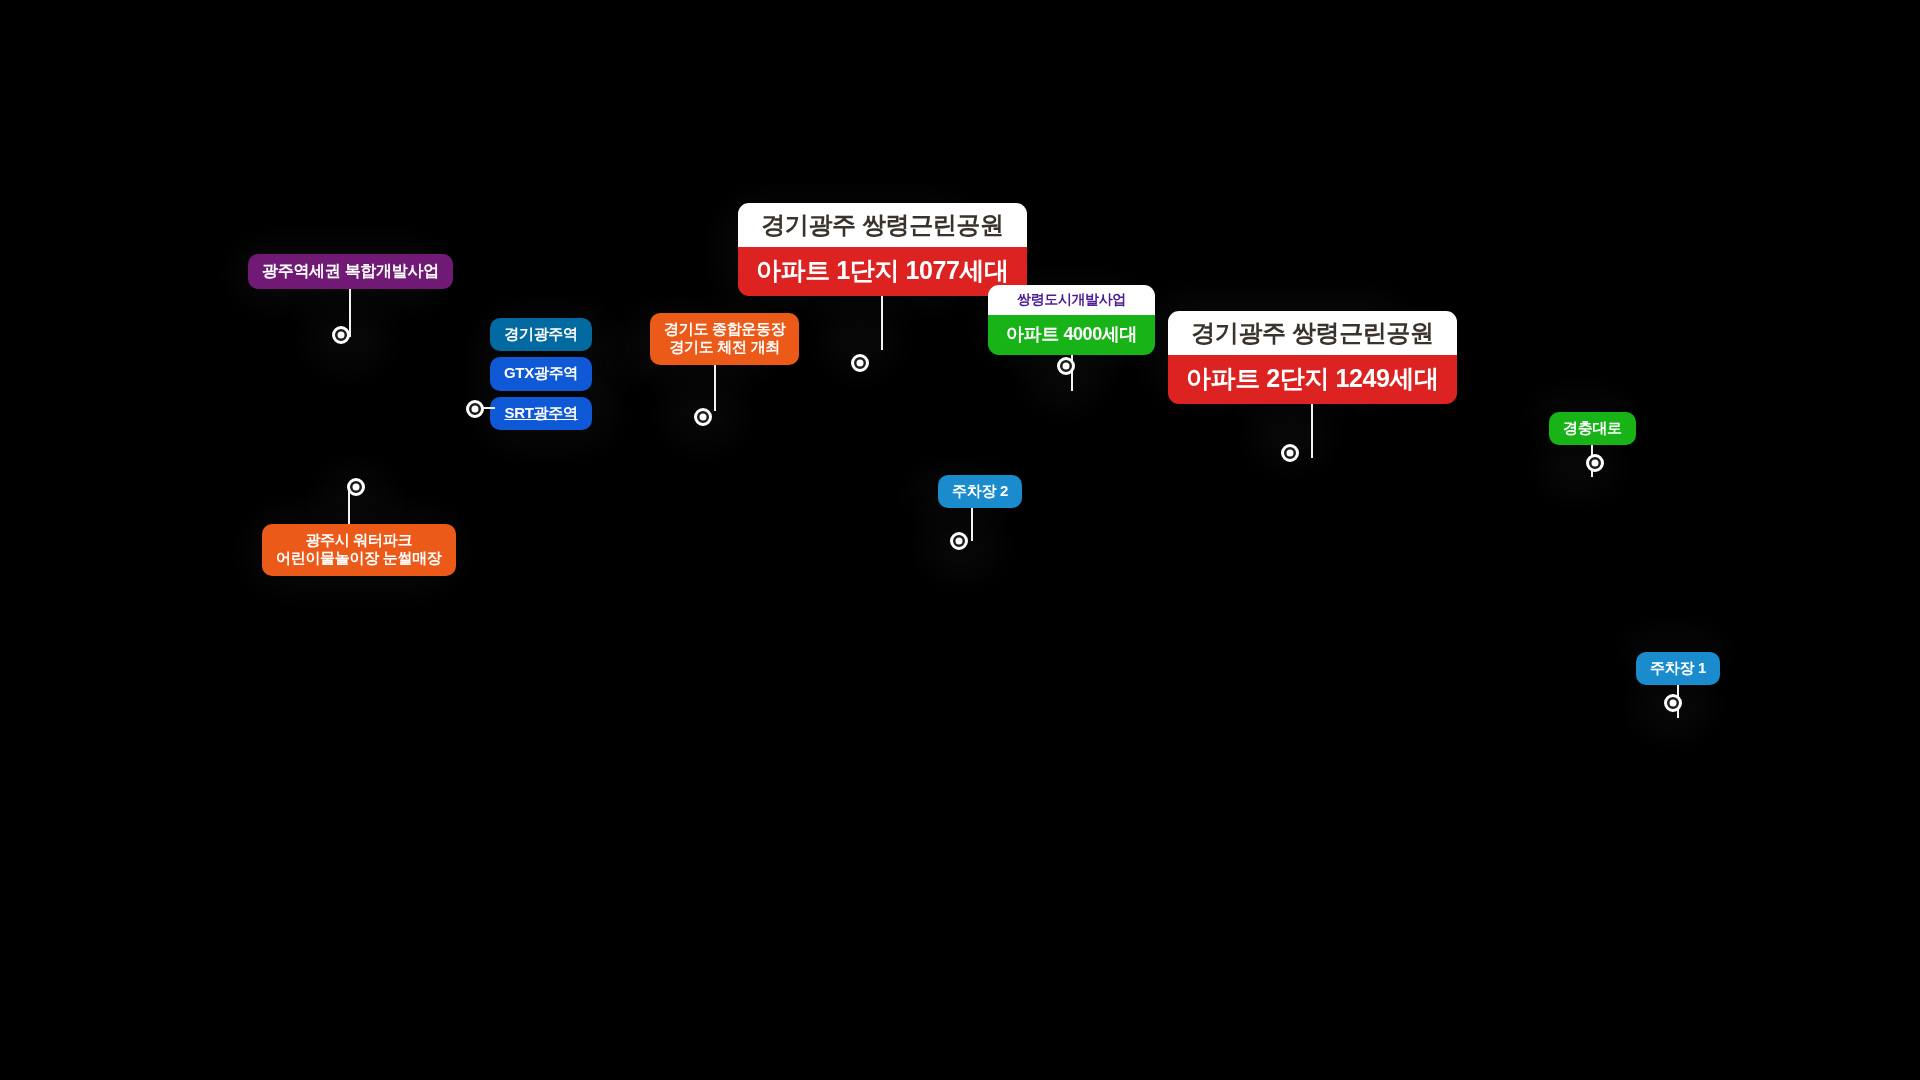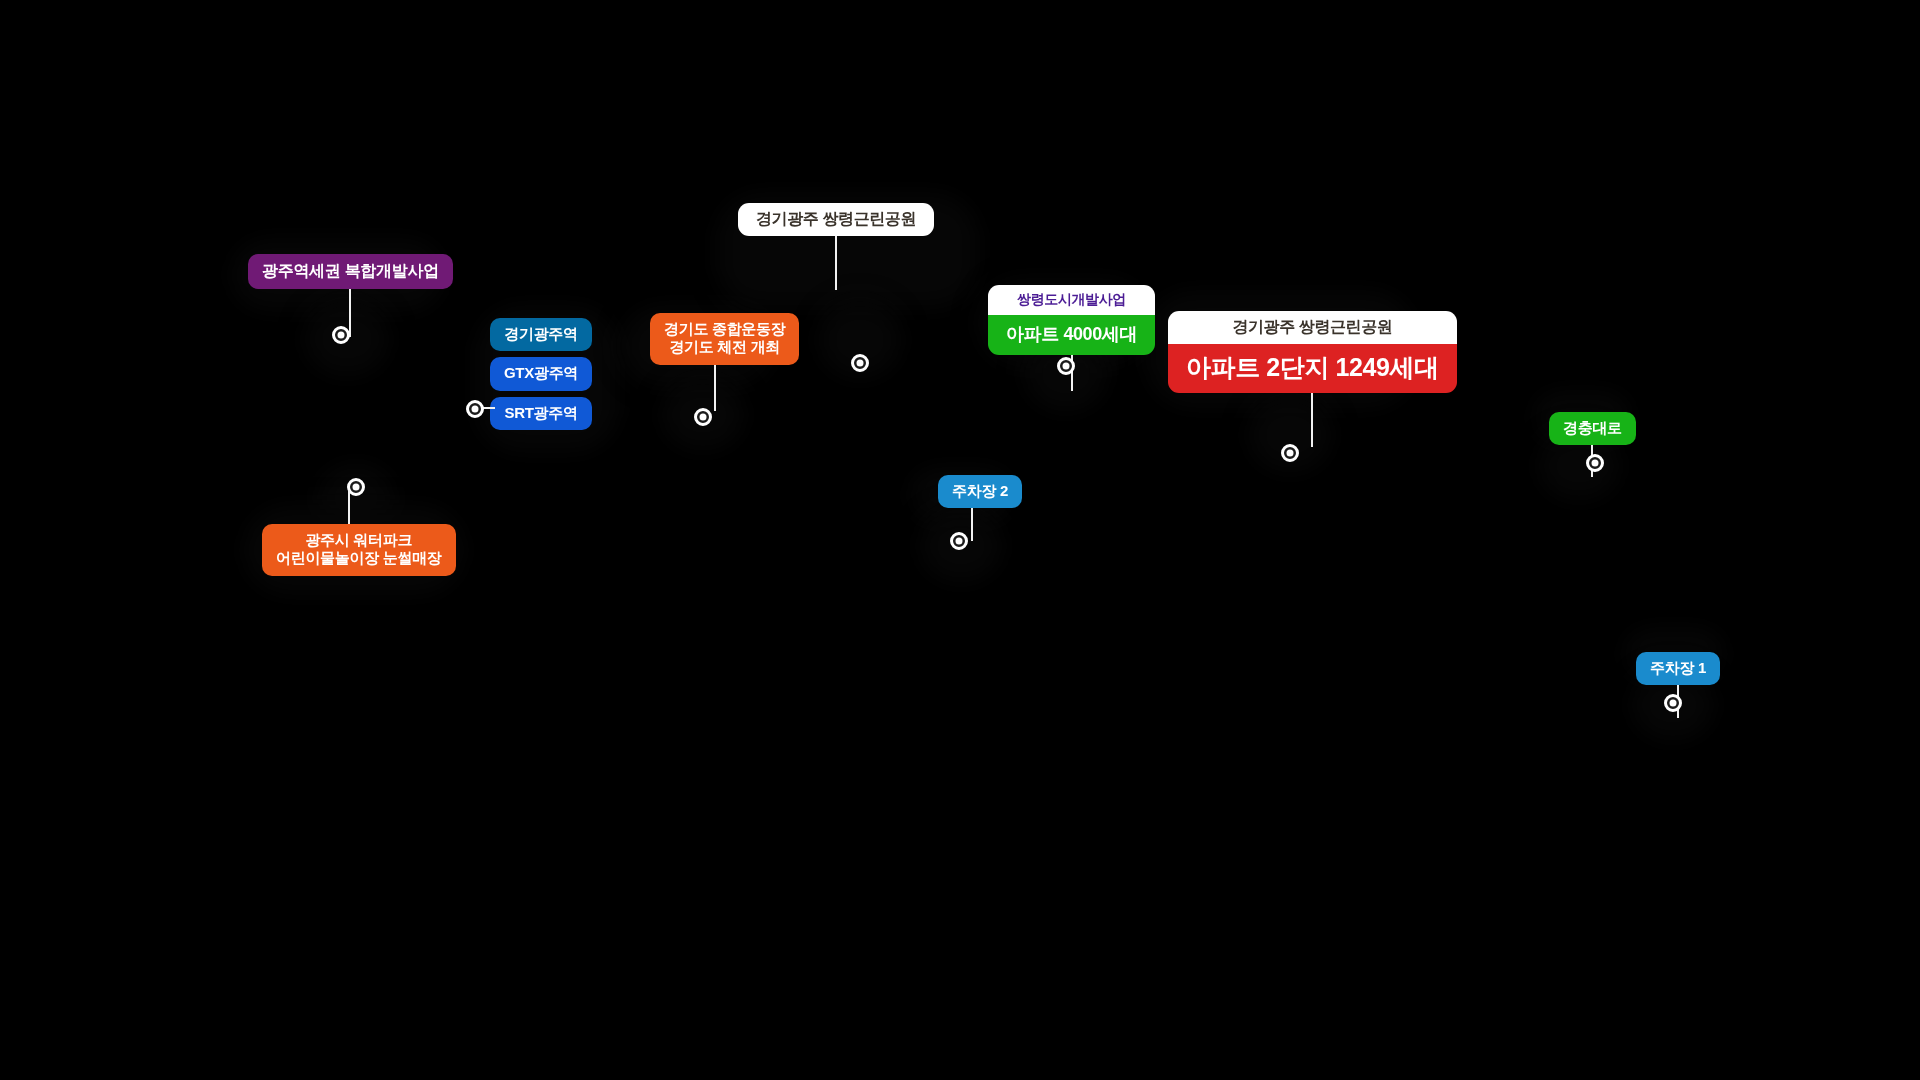--- a/index.html
+++ b/index.html
@@ -100,21 +100,21 @@
     padding: 6px 18px 6px 18px;
     font-weight: bold;
     letter-spacing: -0.4px;
   }
   .card .body {
     padding: 7px 18px 9px 18px;
     color: #ffffff;
     font-weight: bold;
     letter-spacing: -0.4px;
   }
-  .card.big .head { font-size: 16px; }
+  .card.big .head { font-size: 24px; }
   .card.big .body { font-size: 25px; }
   .card.small .head { font-size: 14px; }
   .card.small .body { font-size: 18px; }
 
   
   .stack { display: flex; flex-direction: column; gap: 6px; }
 
   
   .multiline { white-space: normal; }
 </style>
@@ -154,37 +154,38 @@
 
   <div class="poi" style="left:248px; top:254px;">
     <div class="pill md" style="background:#701a75;">광주역세권 복합개발사업</div>
     <div class="leader" style="height:48px;"></div>
   </div>
   <div class="marker" style="left:332px; top:326px;"></div>
 
   <div class="poi stack" style="left:490px; top:318px;">
     <div class="pill sm" style="background:#0369a1;">경기광주역</div>
     <div class="pill sm" style="background:#1059d6;">GTX광주역</div>
-    <div class="pill sm" style="background:#1059d6;">SRT광주역</div>
+    <div class="pill sm" style="background:#1059d6;text-decoration:underline;">SRT광주역</div>
   </div>
   <div class="leader horiz" style="position:absolute; left:483px; top:408px; width:12px;"></div>
   <div class="marker" style="left:466px; top:400px;"></div>
 
   <div class="poi" style="left:630px; top:313px;padding-left:20px;">
     <div class="pill sm multiline" style="background:#ec5a1a;">
       <div>경기도 종합운동장</div>
       <div>경기도 체전 개최</div>
     </div>
     <div class="leader" style="height:46px;"></div>
   </div>
   <div class="marker" style="left:694px; top:408px;"></div>
 
   <div class="poi" style="left:738px; top:203px;">
     <div class="card big">
       <div class="head" style="color:#3a332b;">경기광주 쌍령근린공원</div>
+      <div class="body" style="background:#dd2222;">아파트 1단지 1077세대</div>
     </div>
     <div class="leader" style="height:54px;"></div>
   </div>
   <div class="marker" style="left:851px; top:354px;"></div>
 
   <div class="poi" style="left:988px; top:285px;">
     <div class="card small">
       <div class="head" style="color:#4c1d95;">쌍령도시개발사업</div>
       <div class="body" style="background:#17b317;">아파트 4000세대</div>
     </div>

